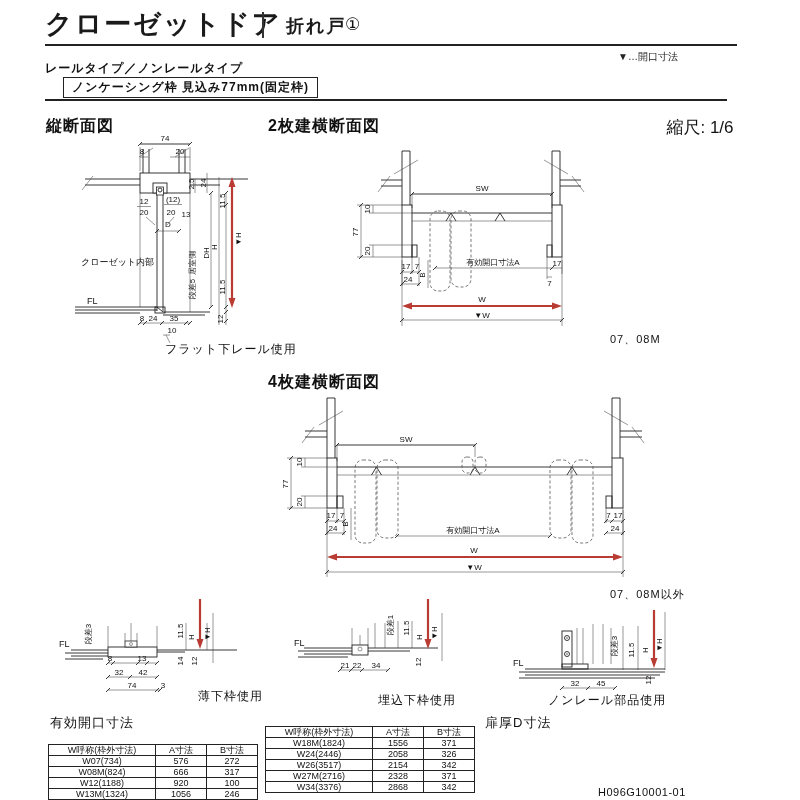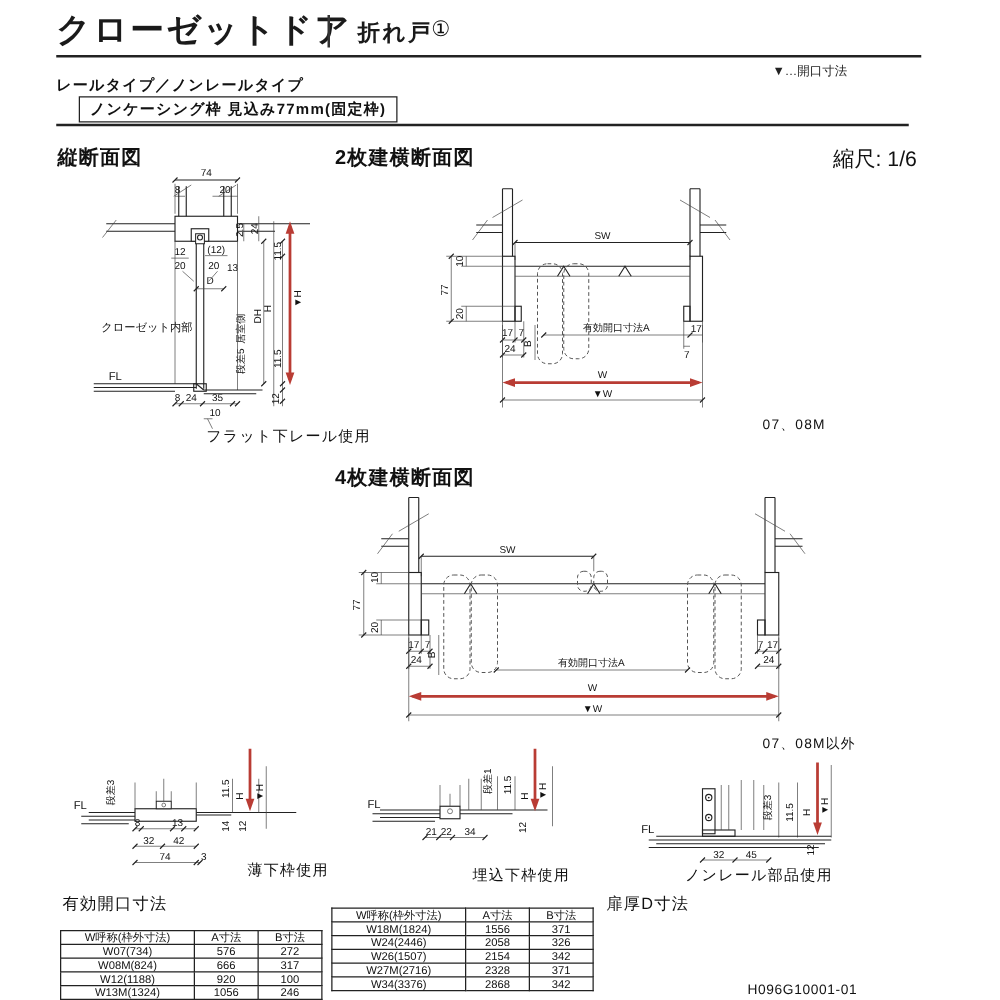--- a/index.html
+++ b/index.html
@@ -433,21 +433,21 @@
             <td>W18M(1824)</td>
             <td>1556</td>
             <td>371</td>
           </tr>
           <tr>
             <td>W24(2446)</td>
             <td>2058</td>
             <td>326</td>
           </tr>
           <tr>
-            <td>W26(1507)</td>
+            <td>W26(3517)</td>
             <td>2154</td>
             <td>342</td>
           </tr>
           <tr>
             <td>W27M(2716)</td>
             <td>2328</td>
             <td>371</td>
           </tr>
           <tr>
             <td>W34(3376)</td>

